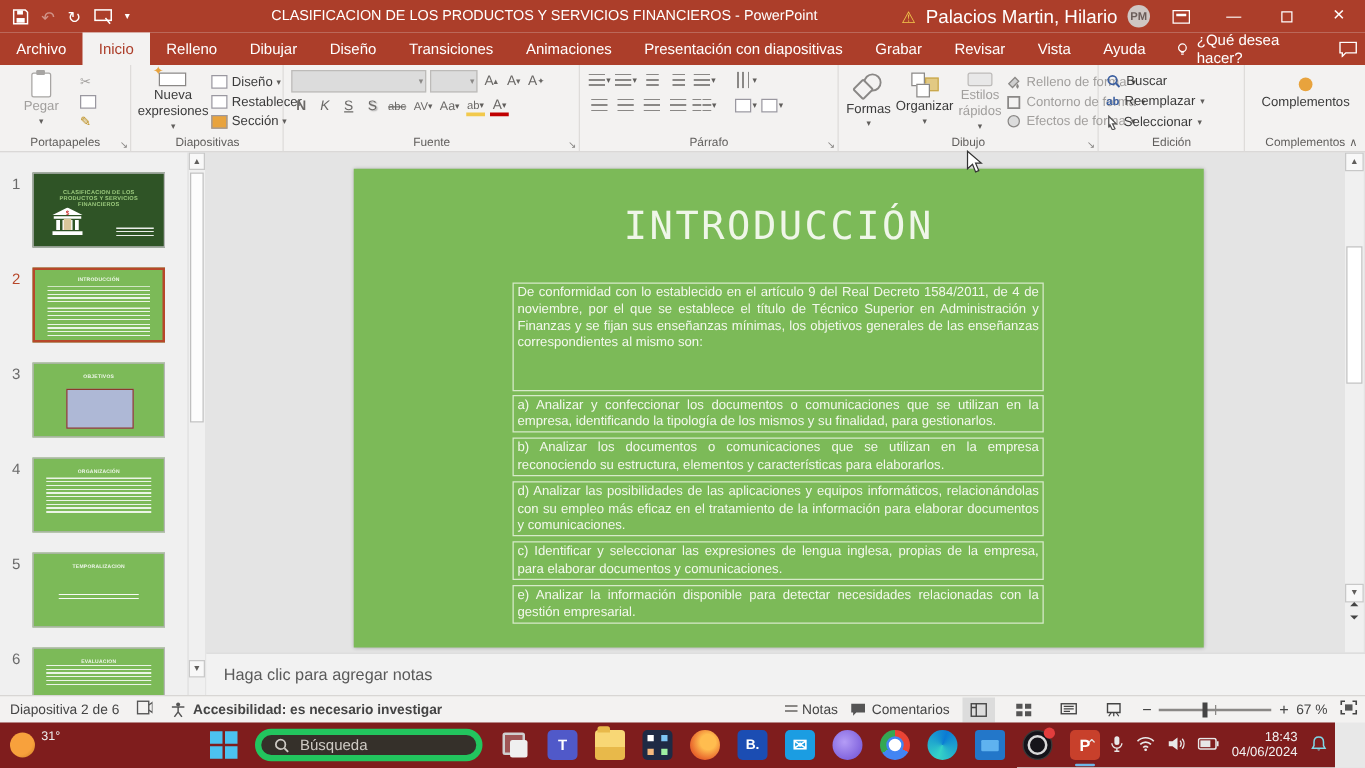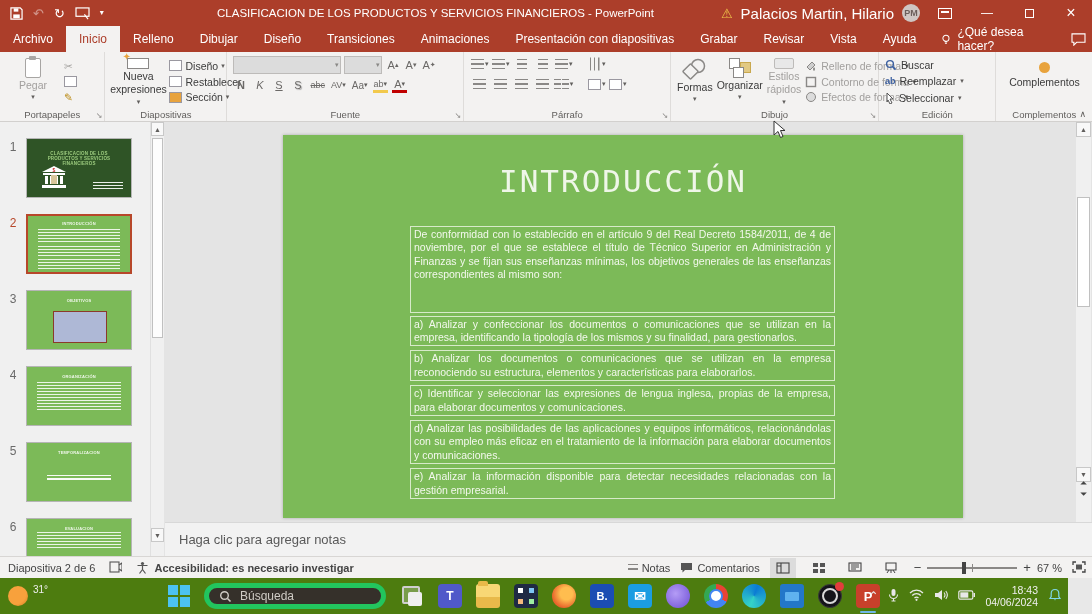--- a/index.html
+++ b/index.html
@@ -130,21 +130,21 @@
   .statusbar .sright { margin-left:auto; display:flex; align-items:center; gap:10px; padding-right:6px; }
   .sb-ic { font-size:11px; color:#555; }
   .viewbtn { width:26px; height:20px; display:flex; align-items:center; justify-content:center; }
   .viewbtn.active { background:#dcdcdc; }
   .zoomline { display:flex; align-items:center; gap:6px; }
   .ztrack { width:90px; height:2px; background:#8a8886; position:relative; }
   .ztick { position:absolute; left:50%; top:-3px; width:1px; height:8px; background:#8a8886; }
   .zthumb { position:absolute; left:38%; top:-5px; width:4px; height:12px; background:#444; }
 
   
-  .taskbar { position:absolute; left:0; top:578px; width:1068px; height:36px; background:#4d7c0f; color:#fff; }
+  .taskbar { position:absolute; left:0; top:578px; width:1068px; height:36px; background:#7f1d1d; color:#fff; }
   .weather { position:absolute; left:8px; top:0; height:36px; display:flex; align-items:center; gap:5px; }
   .wtemp { font-size:10px; color:#eee; position:relative; top:-7px; }
   .moon { width:20px; height:20px; border-radius:50%; background:radial-gradient(circle at 35% 35%, #F8A13C 60%, #c97a1e); }
   .tb-center { position:absolute; left:168px; top:0; height:36px; display:flex; align-items:center; gap:14px; }
   .winlogo { width:22px; height:22px; display:grid; grid-template-columns:10px 10px; grid-template-rows:10px 10px; gap:2px; }
   .winlogo i { background:#4CC2F1; }
   .searchpill { width:182px; height:26px; border-radius:13px; background:#35302A; border:5px solid #22c55e;
     display:flex; align-items:center; gap:8px; padding-left:10px; color:#cfcbc5; font-size:12px; }
   .tico { width:24px; height:24px; border-radius:4px; position:relative; display:flex; align-items:center; justify-content:center; font-weight:bold; font-size:13px; }
   .taskview { background:transparent; }
@@ -558,22 +558,22 @@
       </div>
     <div class="arr">▼</div>
   </div>
 
   <div class="canvas">
     <div class="slide-title">INTRODUCCIÓN</div>
     <div class="textblock">
       <div class="para first">De conformidad con lo establecido en el artículo 9 del Real Decreto 1584/2011, de 4 de noviembre, por el que se establece el título de Técnico Superior en Administración y Finanzas y se fijan sus enseñanzas mínimas, los objetivos generales de las enseñanzas correspondientes al mismo son:</div>
       <div class="para">a) Analizar y confeccionar los documentos o comunicaciones que se utilizan en la empresa, identificando la tipología de los mismos y su finalidad, para gestionarlos.</div>
       <div class="para"> b) Analizar los documentos o comunicaciones que se utilizan en la empresa reconociendo su estructura, elementos y características para elaborarlos.</div>
+      <div class="para"> d) Analizar las posibilidades de las aplicaciones y equipos informáticos, relacionándolas con su empleo más eficaz en el tratamiento de la información para elaborar documentos y comunicaciones.</div>
       <div class="para">c) Identificar y seleccionar las expresiones de lengua inglesa, propias de la empresa, para elaborar documentos y comunicaciones.</div>
-      <div class="para"> d) Analizar las posibilidades de las aplicaciones y equipos informáticos, relacionándolas con su empleo más eficaz en el tratamiento de la información para elaborar documentos y comunicaciones.</div>
       <div class="para"> e) Analizar la información disponible para detectar necesidades relacionadas con la gestión empresarial.</div>
     </div>
   </div>
 
   <div class="rscroll">
     <div class="arr">▲</div>
     <div class="thumbv"></div>
     <div class="arr bottom">▼</div>
     <div class="navchev" style="bottom:22px">⏶<br>⏷</div>
   </div>

